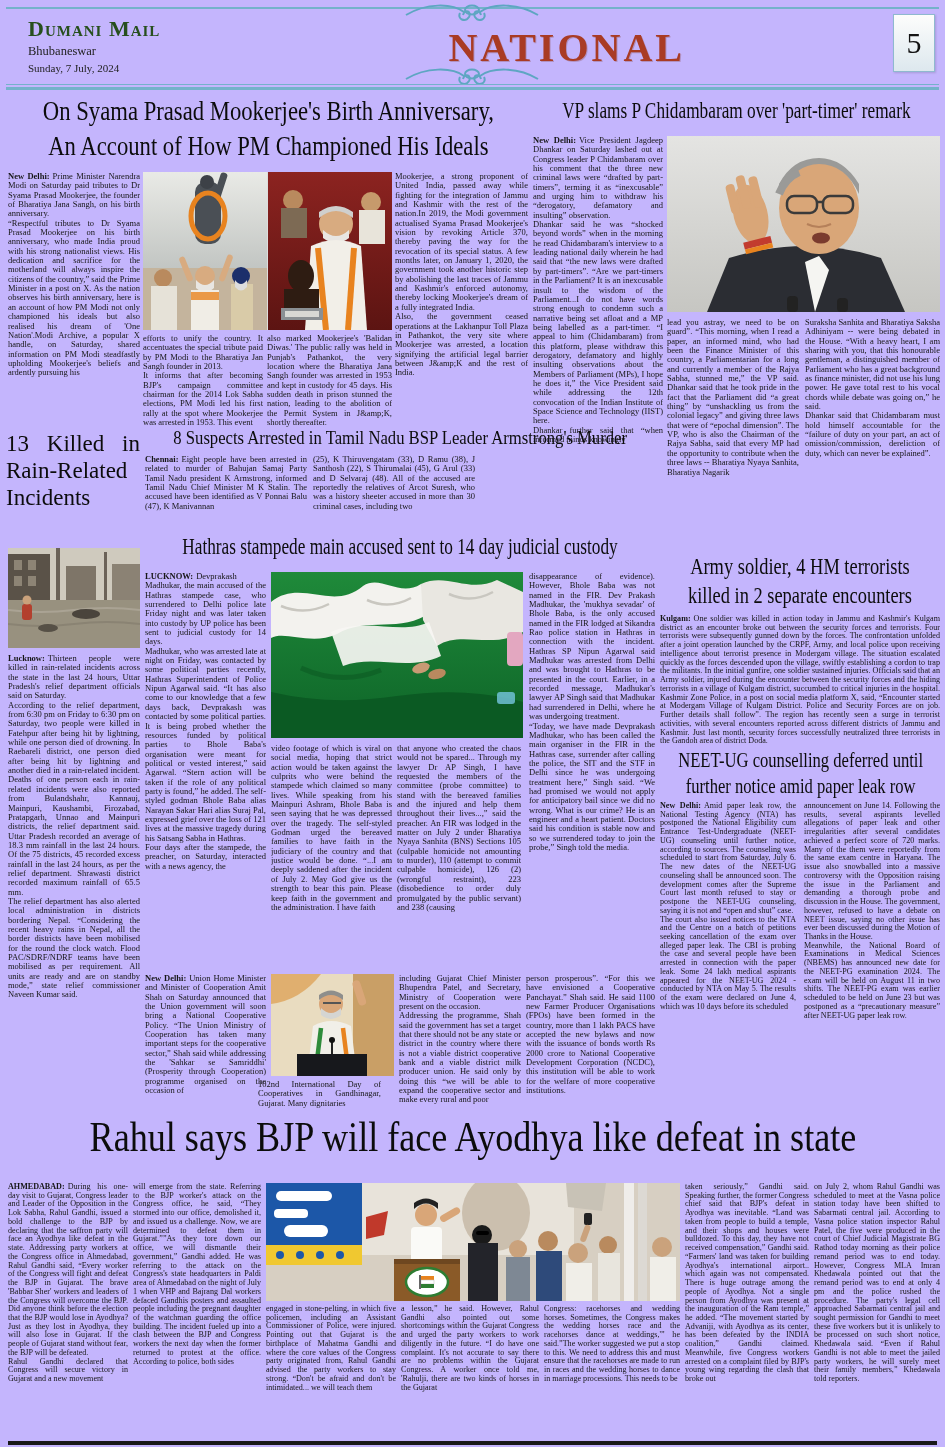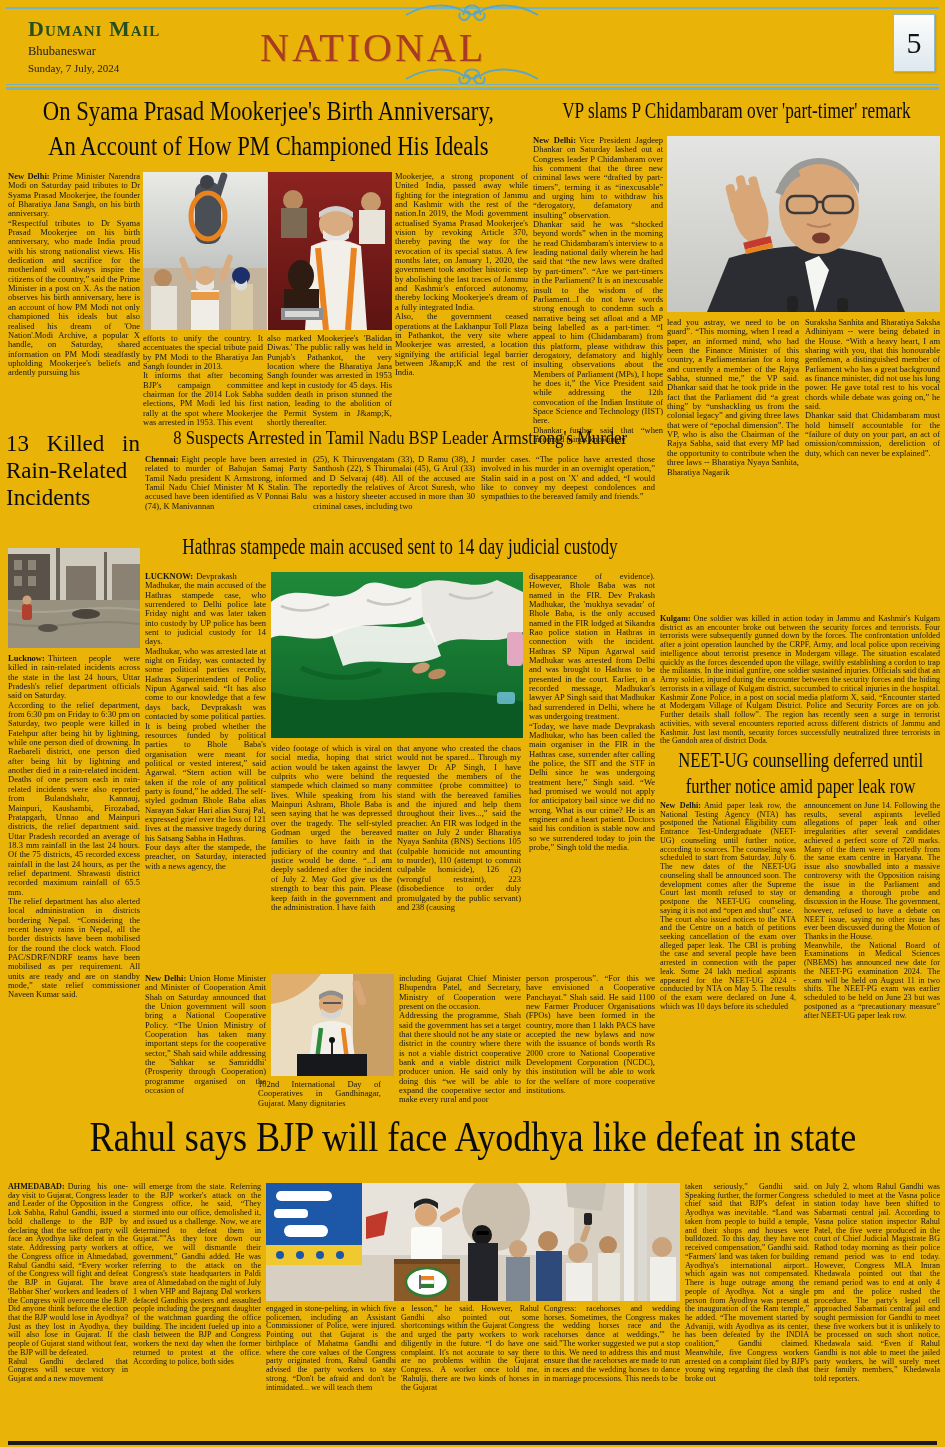--- a/index.html
+++ b/index.html
@@ -1,16 +1,16 @@
 <!DOCTYPE html>
 <html><head>
 <meta charset="utf-8">
 <style>
   html,body{margin:0;padding:0;background:#777;}
-  #page{position:relative;width:945px;height:1447px;margin:0 auto;background:#eab308;
+  #page{position:relative;width:945px;height:1447px;margin:0 auto;background:#c4b5fd;
         font-family:"Liberation Serif","DejaVu Serif",serif;color:#141414;overflow:hidden;}
   .abs{position:absolute;}
   .bt{font-size:8.5px;line-height:1.1;text-align:justify;white-space:pre-line;overflow:hidden;color:#161616;}
   .bt-sm{font-size:8.1px;line-height:1.08;}
   .dl{font-weight:bold;margin-right:3px;}
   .hl{font-weight:normal;color:#0c0c0c;}
   .cond{transform-origin:0 0;display:block;}
   .photo{overflow:hidden;background:#ddd;}
   .photo svg{display:block;width:100%;height:100%;}
   .rule{background:#74b2ca;}
@@ -34,21 +34,21 @@
         <path d="M82 13 c3 6, -5 10, -9 4 c-3 -5, 4 -9, 6 -2"></path>
       </g>
       <ellipse cx="70" cy="10" rx="7" ry="4.5" fill="none" stroke="#5ea6c2" stroke-width="2"></ellipse>
     </svg>
   </div>
 
   <div class="abs brandname" style="left:28px;top:16px;font-size:22px;color:#274f1d">Dumani Mail</div>
   <div class="abs" style="left:28px;top:44px;font-size:12.5px;color:#222">Bhubaneswar</div>
   <div class="abs" style="left:28px;top:62px;font-size:11px;color:#222">Sunday, 7 July, 2024</div>
 
-  <div class="abs" style="left:260px;top:24px;width:425px;font-size:40px;letter-spacing:3px;text-align:left;color:#a93b24;font-weight:400;text-shadow:1px 1px 0 rgba(120,40,20,.25)">NATIONAL</div>
+  <div class="abs" style="left:260px;top:24px;width:425px;font-size:40px;letter-spacing:3px;text-align:right;color:#a93b24;font-weight:700;text-shadow:1px 1px 0 rgba(120,40,20,.25)">NATIONAL</div>
 
   <div class="abs pagebox" style="left:893px;top:14px;width:40px;height:56px">
     <span style="font-size:30px;">5</span>
   </div>
 
   <div class="abs" style="left:402px;top:64px;width:140px;height:22px">
     <svg viewBox="0 0 140 22" width="140" height="22">
       <g stroke="#5ea6c2" fill="none" stroke-width="2">
         <path d="M4 15 C24 3, 50 3, 62 12"></path>
           <path d="M136 15 C116 3, 90 3, 78 12"></path>
@@ -191,23 +191,22 @@
     </svg>
   </div>
 
   <div class="abs bt" style="left:8px;top:654px;width:132px;height:456px"><b class="dl">Lucknow:</b><span>Thirteen people were killed in rain-related incidents across the state in the last 24 hours, Uttar Pradesh's relief department officials said on Saturday.
 According to the relief department, from 6:30 pm on Friday to 6:30 pm on Saturday, two people were killed in Fatehpur after being hit by lightning, while one person died of drowning. In Raebareli district, one person died after being hit by lightning and another died in a rain-related incident. Deaths of one person each in rain-related incidents were also reported from Bulandshahr, Kannauj, Mainpuri, Kaushambi, Firozabad, Pratapgarh, Unnao and Mainpuri districts, the relief department said. Uttar Pradesh recorded an average of 18.3 mm rainfall in the last 24 hours. Of the 75 districts, 45 recorded excess rainfall in the last 24 hours, as per the relief department. Shrawasti district recorded maximum rainfall of 65.5 mm.
 The relief department has also alerted local administration in districts bordering Nepal. “Considering the recent heavy rains in Nepal, all the border districts have been mobilised for the round the clock watch. Flood PAC/SDRF/NDRF teams have been mobilised as per requirement. All units are ready and are on standby mode,” state relief commissioner Naveen Kumar said.</span></div>
 
   <div class="abs hl" style="left:145px;top:428px;width:510px">
     <div class="cond" style="width:567px;transform:scaleX(0.9);font-size:18.5px;white-space:nowrap;text-align:center">8 Suspects Arrested in Tamil Nadu BSP Leader Armstrong's Murder</div>
   </div>
-  <div class="abs bt" style="left:145px;top:455px;width:162px;height:76px"><b class="dl">Chennai:</b><span>Eight people have been arrested in related to murder of Bahujan Samaj Party Tamil Nadu president K Armstrong, informed Tamil Nadu Chief Minister M K Stalin. The accused have been identified as V Ponnai Balu (74), K Manivannan</span></div>
+  <div class="abs bt" style="left:145px;top:455px;width:162px;height:76px"><b class="dl">Chennai:</b><span>Eight people have been arrested in related to murder of Bahujan Samaj Party Tamil Nadu president K Armstrong, informed Tamil Nadu Chief Minister M K Stalin. The accused have been identified as V Ponnai Balu (47), K Manivannan</span></div>
   <div class="abs bt" style="left:313px;top:455px;width:162px;height:76px">(25), K Thiruvengatam (33), D Ramu (38), J Santhosh (22), S Thirumalai (45), G Arul (33) and D Selvaraj (48). All of the accused are reportedly the relatives of Arcot Suresh, who was a history sheeter accused in more than 30 criminal cases, including two</div>
-  <div class="abs bt" style="left:481px;top:455px;width:174px;height:76px">murder cases. “The police have arrested those involved in his murder in an overnight operation,” Stalin said in a post on 'X' and added, “I would like to convey my deepest condolences and sympathies to the bereaved family and friends.”</div>
 
   <div class="abs hl" style="left:145px;top:534px;width:510px">
     <div class="cond" style="width:680px;transform:scaleX(0.75);font-size:23px;white-space:nowrap;text-align:center">Hathras stampede main accused sent to 14 day judicial custody</div>
   </div>
   <div class="abs bt" style="left:145px;top:572px;width:121px;height:358px"><b class="dl">LUCKNOW:</b><span>Devprakash Madhukar, the main accused of the Hathras stampede case, who surrendered to Delhi police late Friday night and was later taken into custody by UP police has been sent to judicial custody for 14 days.
 Madhukar, who was arrested late at night on Friday, was contacted by some political parties recently, Hathras Superintendent of Police Nipun Agarwal said. “It has also come to our knowledge that a few days back, Devprakash was contacted by some political parties. It is being probed whether the resources funded by political parties to Bhole Baba's organisation were meant for political or vested interest,” said Agarwal. “Stern action will be taken if the role of any political party is found,” he added. The self-styled godman Bhole Baba alias Narayan Sakar Hari alias Suraj Pal, expressed grief over the loss of 121 lives at the massive tragedy during his Satsang Sabha in Hathras.
 Four days after the stampede, the preacher, on Saturday, interacted with a news agency, the</span></div>
 
   <div class="abs photo" style="left:271px;top:572px;width:252px;height:166px">
     <svg viewBox="0 0 252 166">
@@ -229,20 +228,24 @@
       <rect x="236" y="60" width="16" height="34" rx="4" fill="#e3a7c0"></rect>
       <rect x="226" y="120" width="18" height="12" rx="3" fill="#76c6e0" opacity=".8"></rect>
     </svg>
   </div>
 
   <div class="abs bt" style="left:271px;top:744px;width:121px;height:186px">video footage of which is viral on social media, hoping that strict action would be taken against the culprits who were behind the stampede which claimed so many lives. While speaking from his Mainpuri Ashram, Bhole Baba is seen saying that he was depressed over the tragedy. The self-styled Godman urged the bereaved families to have faith in the judiciary of the country and that justice would be done. “...I am deeply saddened after the incident of July 2. May God give us the strength to bear this pain. Please keep faith in the government and the administration. I have faith</div>
   <div class="abs bt" style="left:397px;top:744px;width:124px;height:186px">that anyone who created the chaos would not be spared... Through my lawyer Dr AP Singh, I have requested the members of the committee (probe committee) to stand with the bereaved families and the injured and help them throughout their lives...,” said the preacher. An FIR was lodged in the matter on July 2 under Bharatiya Nyaya Sanhita (BNS) Sections 105 (culpable homicide not amounting to murder), 110 (attempt to commit culpable homicide), 126 (2) (wrongful restraint), 223 (disobedience to order duly promulgated by the public servant) and 238 (causing</div>
   <div class="abs bt" style="left:529px;top:572px;width:126px;height:358px">disappearance of evidence). However, Bhole Baba was not named in the FIR. Dev Prakash Madhukar, the 'mukhya sevadar' of Bhole Baba, is the only accused named in the FIR lodged at Sikandra Rao police station in Hathras in connection with the incident. Hathras SP Nipun Agarwal said Madhukar was arrested from Delhi and was brought to Hathras to be presented in the court. Earlier, in a recorded message, Madhukar's lawyer AP Singh said that Madhukar had surrendered in Delhi, where he was undergoing treatment.
 “Today, we have made Devprakash Madhukar, who has been called the main organiser in the FIR in the Hathras case, surrender after calling the police, the SIT and the STF in Delhi since he was undergoing treatment here,” Singh said. “We had promised we would not apply for anticipatory bail since we did no wrong. What is our crime? He is an engineer and a heart patient. Doctors said his condition is stable now and so we surrendered today to join the probe,” Singh told the media.</div>
 
+  <div class="abs hl" style="left:660px;top:552px;width:280px">
+    <div class="cond" style="width:365px;transform:scaleX(0.767);font-size:24px;line-height:1.2;text-align:center;white-space:pre-line">Army soldier, 4 HM terrorists
+killed in 2 separate encounters</div>
+  </div>
   <div class="abs bt bt-sm" style="left:660px;top:615px;width:280px;height:130px"><b class="dl">Kulgam:</b><span>One soldier was killed in action today in Jammu and Kashmir's Kulgam district as an encounter broke out between the security forces and terrorists. Four terrorists were subsequently gunned down by the forces. The confrontation unfolded after a joint operation launched by the CRPF, Army, and local police upon receiving intelligence about terrorist presence in Modergam village. The situation escalated quickly as the forces descended upon the village, swiftly establishing a cordon to trap the militants. In the initial gunfire, one soldier sustained injuries. Officials said that an Army soldier, injured during the encounter between the security forces and the hiding terrorists in a village of Kulgam district, succumbed to critical injuries in the hospital. Kashmir Zone Police, in a post on social media platform X, said, “Encounter started at Modergam Village of Kulgam District. Police and Security Forces are on job. Further details shall follow”. The region has recently seen a surge in terrorist activities, with several encounters reported across different districts of Jammu and Kashmir. Just last month, security forces successfully neutralized three terrorists in the Gandoh area of district Doda.</span></div>
 
   <div class="abs hl" style="left:660px;top:748px;width:280px">
     <div class="cond" style="width:356px;transform:scaleX(0.79);font-size:21px;line-height:1.22;text-align:center;white-space:pre-line">NEET-UG counselling deferred until
 further notice amid paper leak row</div>
   </div>
   <div class="abs bt bt-sm" style="left:660px;top:802px;width:136px;height:306px"><b class="dl">New Delhi:</b><span>Amid paper leak row, the National Testing Agency (NTA) has postponed the National Eligibility cum Entrance Test-Undergraduate (NEET-UG) counseling until further notice, according to sources. The counseling was scheduled to start from Saturday, July 6. The new dates of the NEET-UG counseling shall be announced soon. The development comes after the Supreme Court last month refused to stay or postpone the NEET-UG counseling, saying it is not and “open and shut” case.
 The court also issued notices to the NTA and the Centre on a batch of petitions seeking cancellation of the exam over alleged paper leak. The CBI is probing the case and several people have been arrested in connection with the paper leak. Some 24 lakh medical aspirants appeared for the NEET-UG 2024 - conducted by NTA on May 5. The results of the exam were declared on June 4, which was 10 days before its scheduled</span></div>
   <div class="abs bt bt-sm" style="left:804px;top:802px;width:136px;height:306px">announcement on June 14. Following the results, several aspirants levelled allegations of paper leak and other irregularities after several candidates achieved a perfect score of 720 marks. Many of the them were reportedly from the same exam centre in Haryana. The issue also snowballed into a massive controversy with the Opposition raising the issue in the Parliament and demanding a thorough probe and discussion in the House. The government, however, refused to have a debate on NEET issue, saying no other issue has ever been discussed during the Motion of Thanks in the House.
 Meanwhile, the National Board of Examinations in Medical Sciences (NBEMS) has announced new date for the NEET-PG examination 2024. The exam will be held on August 11 in two shifts. The NEET-PG exam was earlier scheduled to be held on June 23 but was postponed as a “precautionary measure” after NEET-UG paper leak row.</div>

